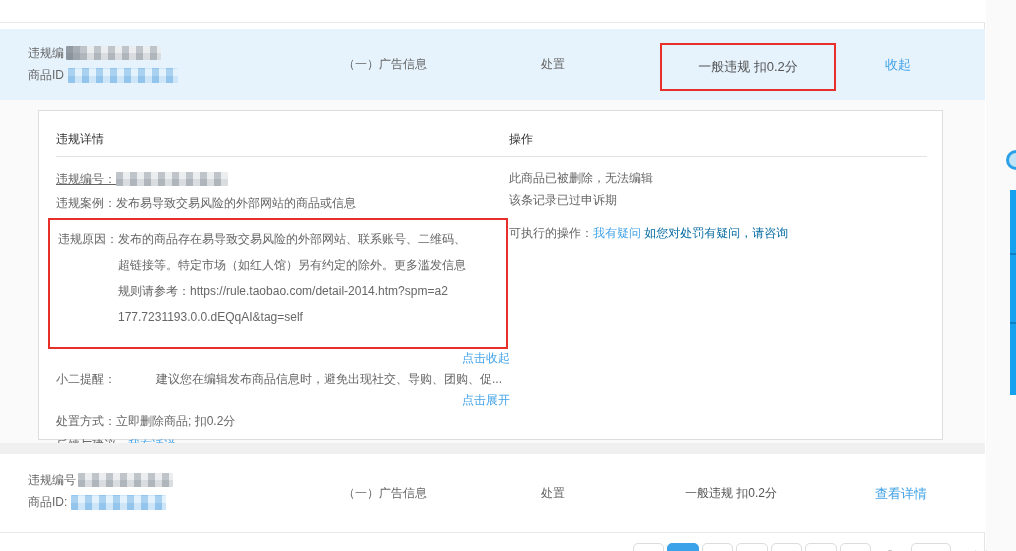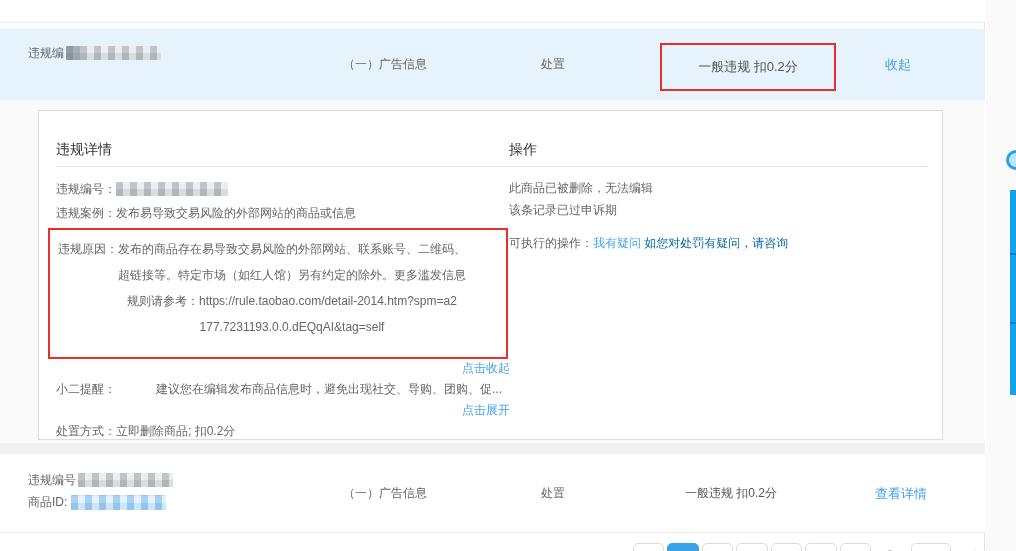--- a/index.html
+++ b/index.html
@@ -31,29 +31,29 @@
   .penalty-box { position:absolute; left:660px; top:14px; width:176px; height:48px; border:2px solid #e8302a; display:flex; align-items:center; justify-content:center; color:#555; font-size:13px; background:transparent; }
   .link { color:#43a3e8; cursor:pointer; text-decoration:none; }
   .cell-collapse { position:absolute; left:885px; top:0; height:71px; display:flex; align-items:center; font-size:13px; }
 
   
   .detail-section { position:absolute; left:0; top:90px; width:985px; height:343px; background:#fafafa; }
   .detail-card { position:absolute; left:38px; top:10px; width:905px; height:330px; background:#fff; border:1px solid #ddd; }
   .col { position:absolute; top:0; }
   .col-left  { left:17px; width:455px; }
   .col-right { left:470px; width:418px; }
-  .col-title { margin-top:28px; font-size:14px; color:#333; height:20px; line-height:20px; }
+  .col-title { margin-top:18px; font-size:12px; color:#333; height:20px; line-height:20px; }
   .col-rule { border:none; border-top:1px solid #e3e3e3; margin-top:7px; }
   .drow { line-height:24px; height:24px; white-space:nowrap; color:#666; }
   .drow .lbl { color:#666; }
-  .drow-mosaic { display:flex; align-items:center; height:24px; }
+  .drow-mosaic { display:flex; align-items:center; height:24px;text-decoration:underline; }
   .reason-box { margin-top:3px; margin-left:-8px; width:460px; border:2px solid #e8302a; padding:6px 0 17px 8px; }
   .reason-flex { display:flex; }
   .reason-lbl { flex:0 0 auto; line-height:26px; color:#666; }
-  .reason-lines div { line-height:26px; color:#666; white-space:nowrap;text-align:center; }
+  .reason-lines div { line-height:26px; color:#666; white-space:nowrap; }
   .right-link-row { height:18px; line-height:18px; text-align:right; padding-right:1px; }
   .ellip { letter-spacing:0;margin-left:40px; }
   .op-line { height:22px; line-height:22px; color:#666; white-space:nowrap; }
   .op-exec { margin-top:10px; height:24px; line-height:24px; white-space:nowrap; }
   .hint { color:#0369a1; }
 
   
   .gap-strip { position:absolute; left:0; top:433px; width:985px; height:11px; background:#f0f0f0; }
   .row2 { position:absolute; left:0; top:444px; width:985px; height:79px; background:#fff; border-bottom:1px solid #e9e9e9; }
   .row2 .id-block { top:15px; }
@@ -83,20 +83,24 @@
   <div class="right-gutter"></div>
   <div class="content">
 
     <div class="top-strip"></div>
 
     <div class="row-header">
       <div class="id-block">
         <div class="id-line">
           <span>违规编</span>
           <span class="mosaic dark-lead" style="width:95px; margin-left:2px;"></span>
+        </div>
+        <div class="id-line">
+          <span>商品ID</span>
+          <span class="mosaic blue" style="width:110px; height:15px; margin-left:4px;"></span>
         </div>
       </div>
       <div class="cell-category">（一）广告信息</div>
       <div class="cell-action">处置</div>
       <div class="penalty-box">
         <span>一般违规 扣0.2分</span>
       </div>
       <div class="cell-collapse">
         <span class="link">收起</span>
       </div>

